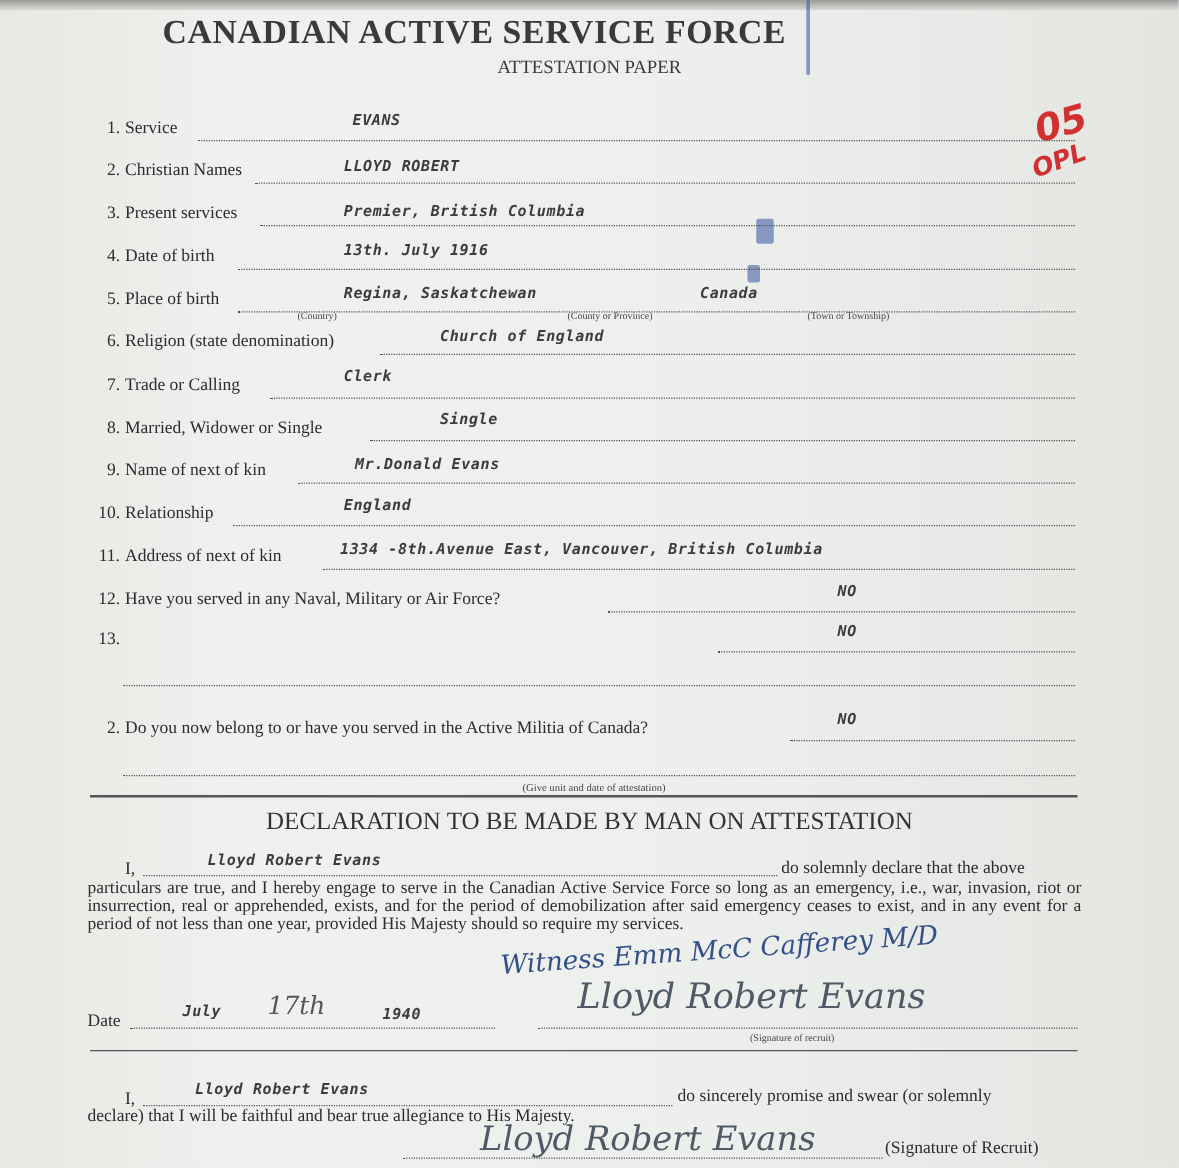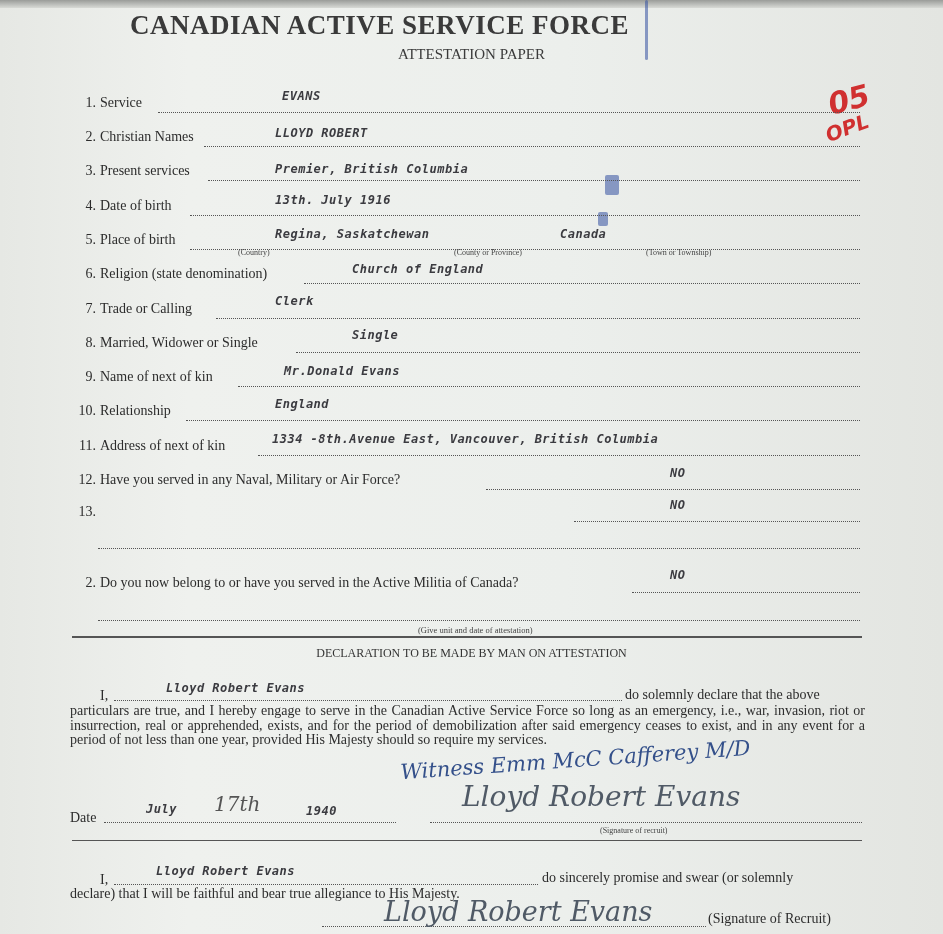--- a/index.html
+++ b/index.html
@@ -8,21 +8,21 @@
   .topstrip{position:absolute;left:0;top:0;width:943px;height:8px;background:linear-gradient(#9a9c99,#d8dad6);}
   .title{position:absolute;left:0;width:759px;text-align:center;top:10px;font-family:"Liberation Serif",serif;font-size:27px;letter-spacing:0.5px;font-weight:bold;color:#3a3a3a;}
   .subtitle{position:absolute;left:0;width:943px;text-align:center;top:46px;font-family:"Liberation Serif",serif;font-size:15px;color:#3a3a3a;}
   .row{position:absolute;left:72px;width:788px;height:20px;}
   .row .num{position:absolute;left:0;width:24px;text-align:right;font-family:"Liberation Serif",serif;font-size:14px;}
   .row .lbl{position:absolute;left:28px;font-family:"Liberation Serif",serif;font-size:14px;white-space:nowrap;}
   .dots{position:absolute;bottom:2px;border-bottom:1.5px dotted #555;height:0;}
   .typed{position:absolute;font-family:"DejaVu Sans Mono","Liberation Mono",monospace;font-size:12px;font-weight:bold;color:#3b3b40;letter-spacing:0.5px;white-space:nowrap;font-style:italic;}
   .cap{position:absolute;font-family:"Liberation Serif",serif;font-size:8px;color:#444;white-space:nowrap;}
   .hr{position:absolute;left:72px;width:790px;border-top:2px solid #555;}
-  .heading{position:absolute;left:0;width:943px;text-align:center;font-family:"Liberation Serif",serif;font-size:12px;color:#333;}
+  .heading{position:absolute;left:0;width:943px;text-align:center;font-family:"Liberation Serif",serif;font-size:20px;color:#333;}
   .para{position:absolute;left:70px;width:795px;font-family:"Liberation Serif",serif;font-size:14px;line-height:14.5px;text-align:justify;color:#2e2e2e;}
   .sig{position:absolute;font-family:"DejaVu Serif",serif;font-style:italic;color:#4a5868;white-space:nowrap;}
   .red{position:absolute;color:#d03030;font-family:"DejaVu Sans",sans-serif;font-style:italic;font-weight:bold;}
   .blue-mark{position:absolute;background:#3350a0;opacity:0.55;border-radius:2px;}
 </style>
 </head>
 <body>
 
 <div class="paper">
   <div class="topstrip"></div>

